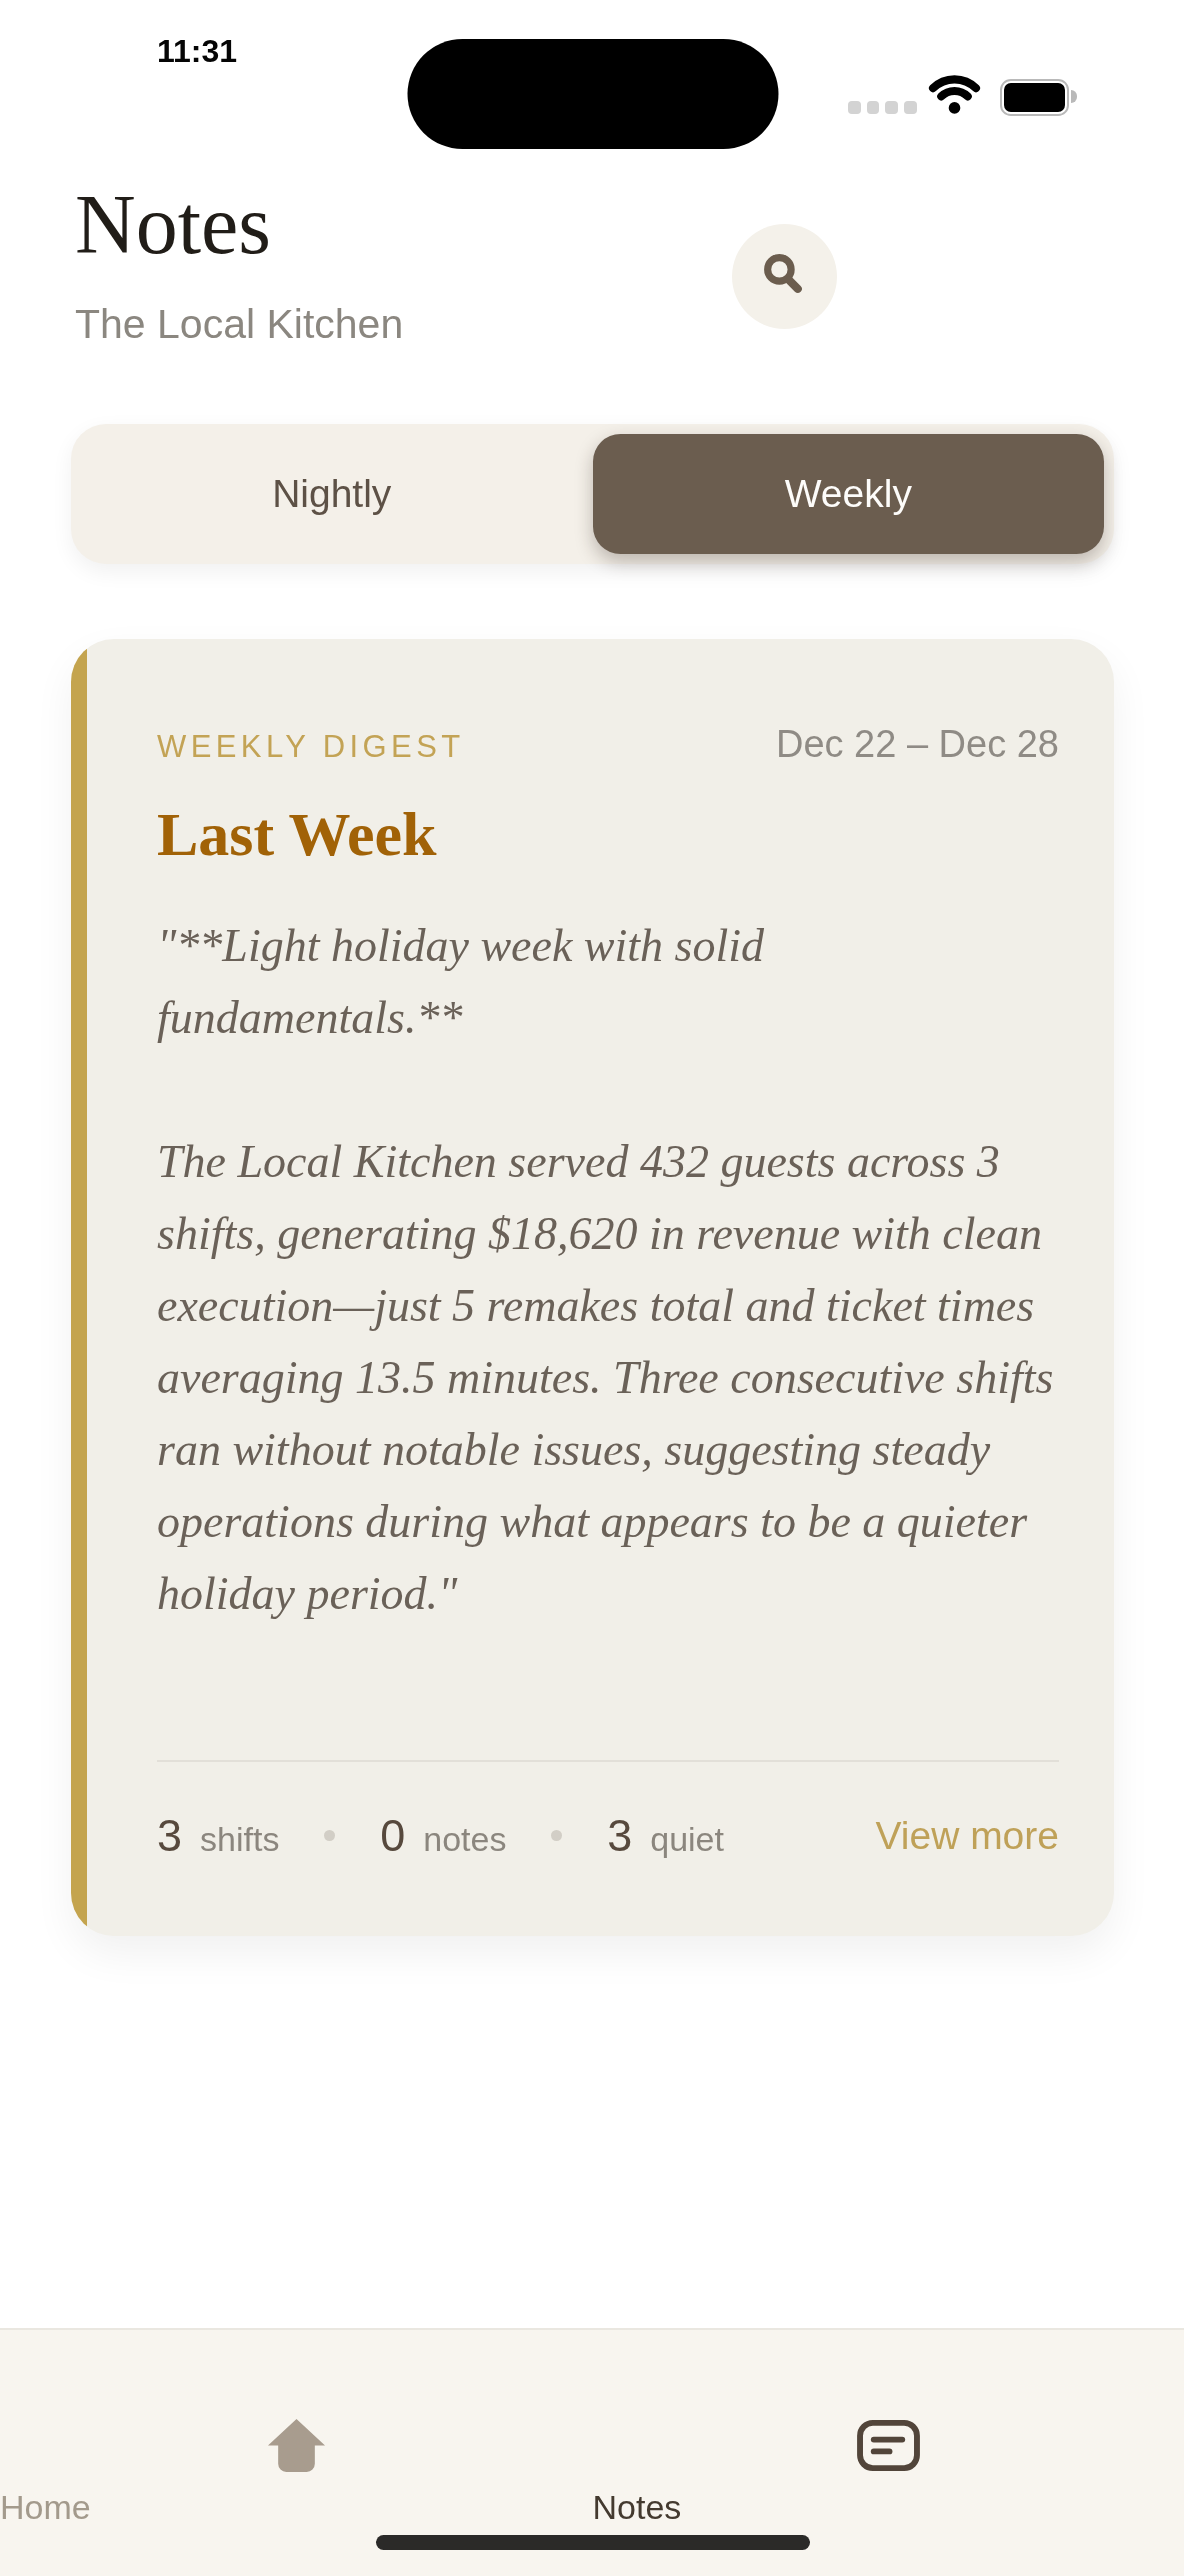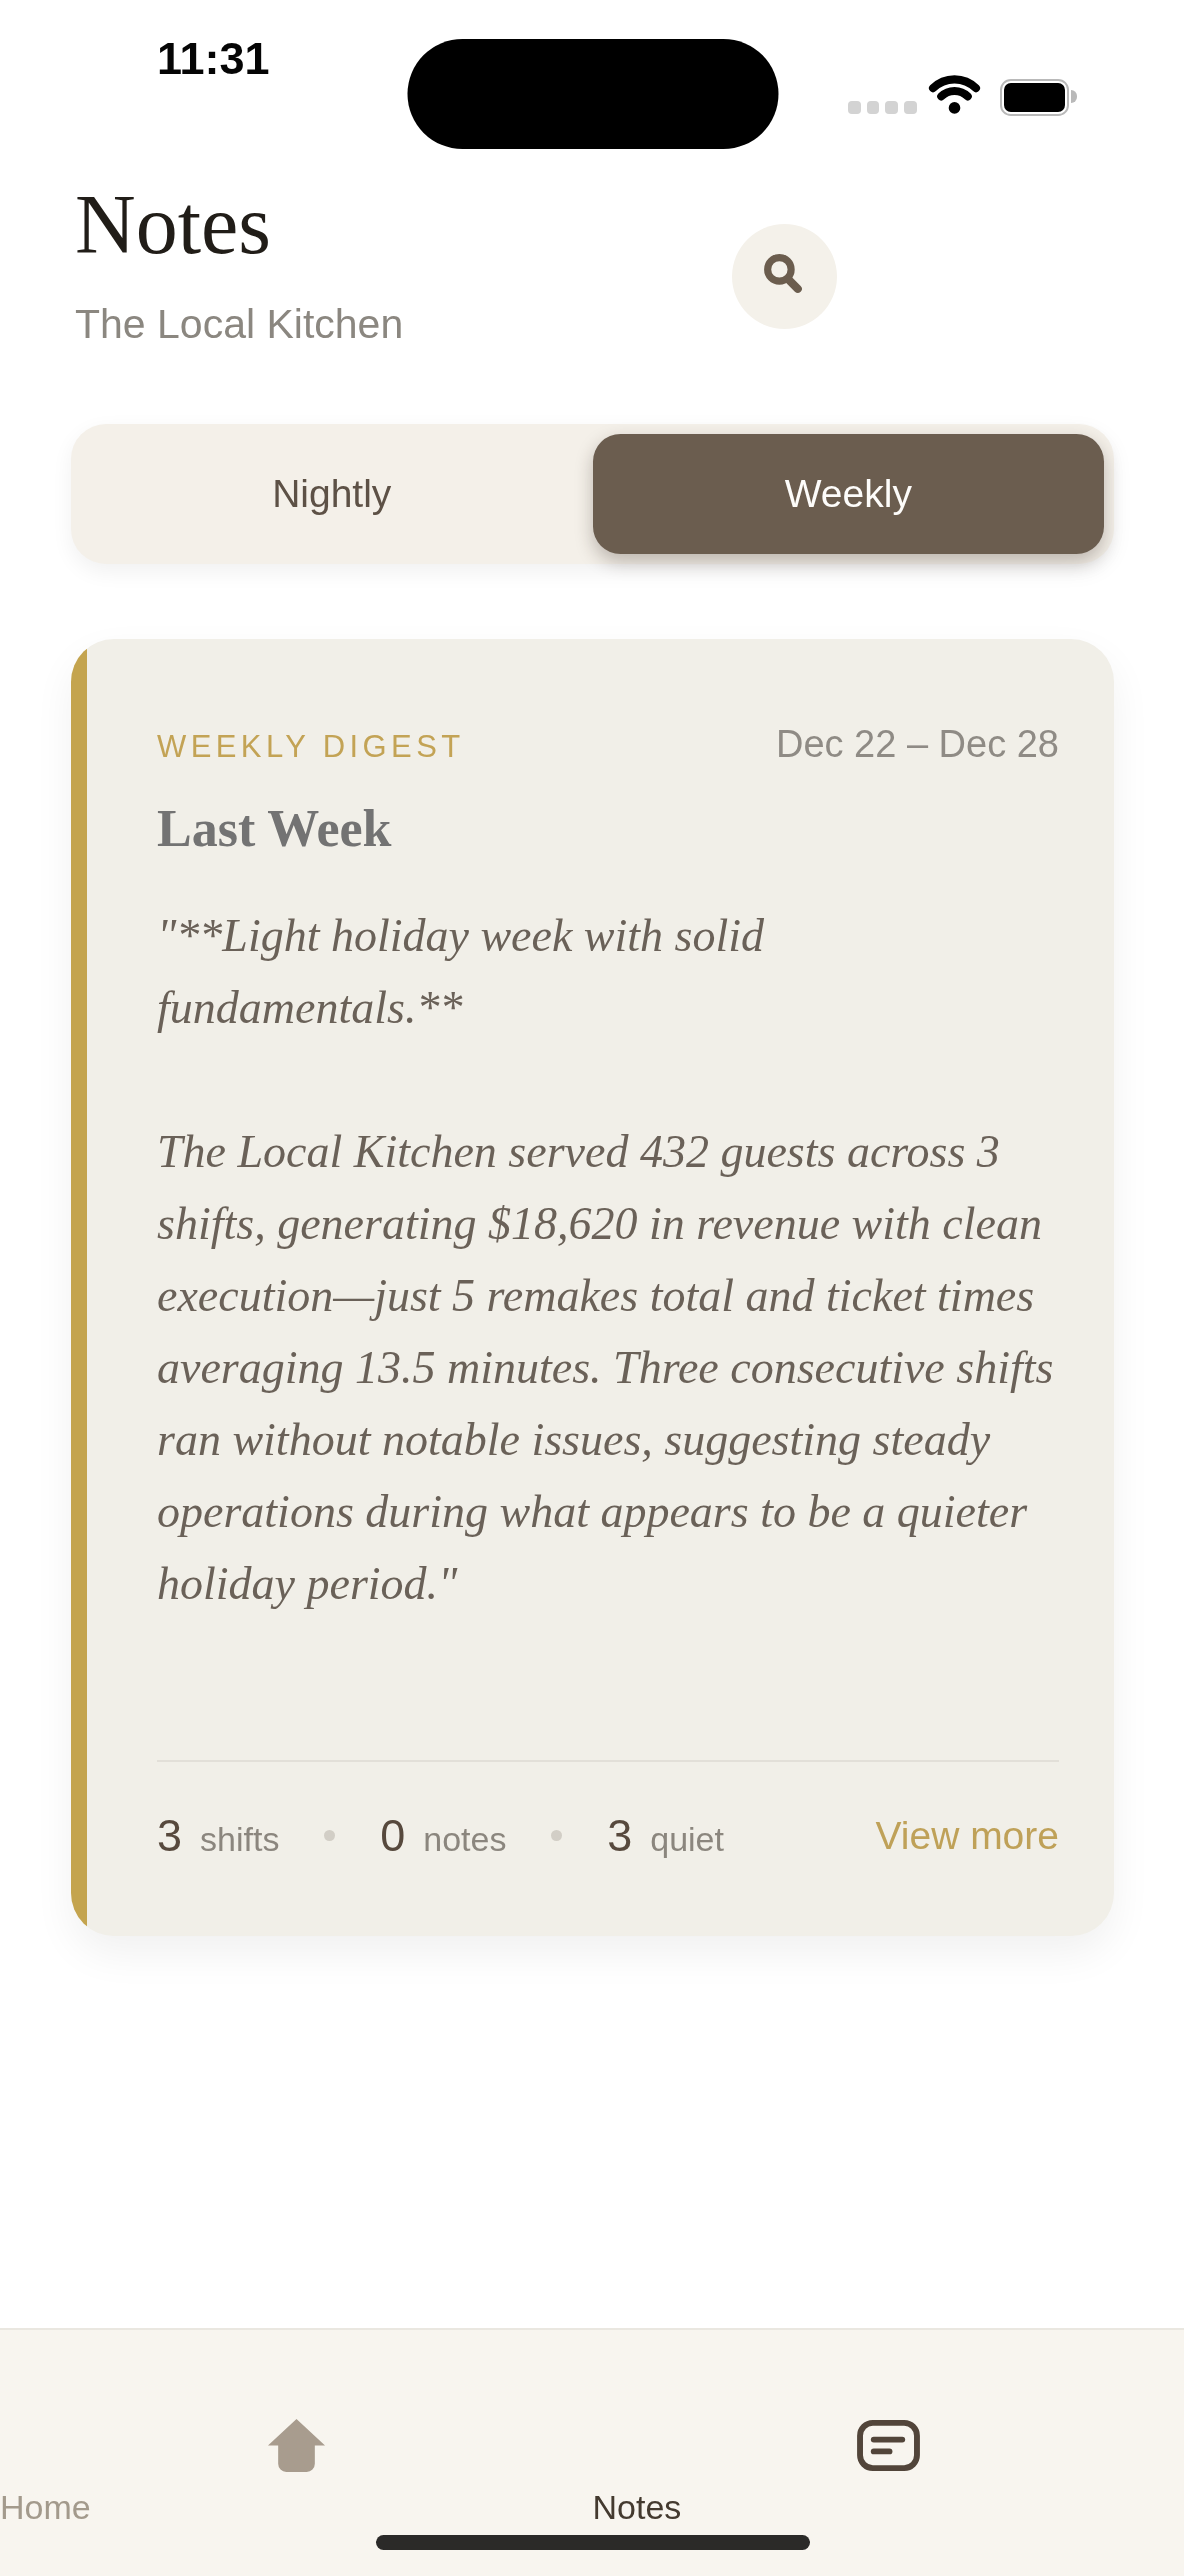--- a/index.html
+++ b/index.html
@@ -2,21 +2,21 @@
 <html><head>
 <meta charset="utf-8">
 <style>
   html,body{margin:0;padding:0;background:#ffffff;}
   .frame{
     position:relative;width:1185px;height:2576px;margin:0 auto;
     background:#ffffff;overflow:hidden;
     font-family:"Liberation Sans",sans-serif;
   }
   
-  .time{position:absolute;left:157px;top:33px;font-size:45px;font-weight:700;color:#050505;letter-spacing:0px;}
+  .time{position:absolute;left:157px;top:33px;font-size:32px;font-weight:700;color:#050505;letter-spacing:0px;}
   .island{position:absolute;left:50%;top:39px;transform:translateX(-50%);width:371px;height:110px;border-radius:55px;background:#000;}
   .cell-dots{position:absolute;left:848px;top:101px;display:flex;gap:5.9px;}
   .cell-dots span{width:12.8px;height:12.8px;border-radius:3.9px;background:#d3d3d3;display:block;}
   .wifi{position:absolute;left:927px;top:73px;}
   .battery{position:absolute;left:1000px;top:79px;width:65px;height:33px;border:2.9px solid #b9b9b9;border-radius:10.8px;}
   .battery .fill{position:absolute;left:2px;top:2px;right:2px;bottom:2px;background:#000;border-radius:6.9px;}
   .battery .nub{position:absolute;right:-9.8px;top:8.8px;width:5.9px;height:12.8px;border-radius:0 5.9px 5.9px 0;background:#b9b9b9;}
   
   .page-title{position:absolute;left:75px;top:183px;font-family:"Liberation Serif",serif;font-size:84px;line-height:1;color:#211d18;font-weight:500;}
   .page-subtitle{position:absolute;left:75px;top:301px;font-size:41px;color:#8b8780;}
@@ -27,21 +27,21 @@
   .seg-opt{position:absolute;top:0;width:50%;height:100%;display:flex;align-items:center;justify-content:center;font-size:39px;color:#5d5146;}
   .seg-opt.left{left:0;}
   .seg-active{position:absolute;left:50%;right:9.8px;top:9.8px;bottom:9.8px;border-radius:27.5px;background:#6b5d4f;box-shadow:0 7.9px 17.7px rgba(45,34,24,0.28);display:flex;align-items:center;justify-content:center;font-size:39px;font-weight:500;color:#fdfcfa;}
   
   .card{position:absolute;left:71px;top:639px;width:1043px;height:1297px;border-radius:43px;background:#f1efe8;overflow:hidden;box-shadow:0 17.7px 41px rgba(0,0,0,0.06);}
   .card-accent{position:absolute;left:0;top:0;bottom:0;width:15.7px;background:#c4a44e;}
   .card-inner{position:absolute;left:86px;right:55px;top:84px;}
   .card-head{display:flex;justify-content:space-between;align-items:baseline;gap:12px;}
   .eyebrow{font-size:31px;font-weight:500;letter-spacing:4.4px;color:#c3a355;}
   .date-range{font-size:38px;color:#8f8b85;}
-  .card-title{margin-top:37px;font-family:"Liberation Serif",serif;font-size:52px;font-weight:600;color:#737373;line-height:1;}
+  .card-title{margin-top:37px;font-family:"Liberation Serif",serif;font-size:62px;font-weight:600;color:#a16207;line-height:1;}
   .card-body{margin-top:45px;font-family:"Liberation Serif",serif;font-style:italic;font-size:46px;line-height:72px;color:#6a6158;}
   .card-body p{margin:0;}
   .card-body p + p{margin-top:72px;}
   .card-divider{position:absolute;left:86px;right:55px;top:1121px;height:2px;background:#e2dfd8;}
   .card-stats{position:absolute;left:86px;right:55px;top:1165px;height:63px;display:flex;align-items:center;}
   .stat{display:flex;align-items:baseline;}
   .stat .num{font-size:45px;font-weight:500;color:#57493d;}
   .stat .lbl{font-size:34px;color:#8b867e;margin-left:18px;}
   .stat-dot{width:10.8px;height:10.8px;border-radius:50%;background:#d2cec6;margin:0 45px;align-self:center;}
   .view-more{margin-left:auto;font-size:39px;color:#bfa158;}

